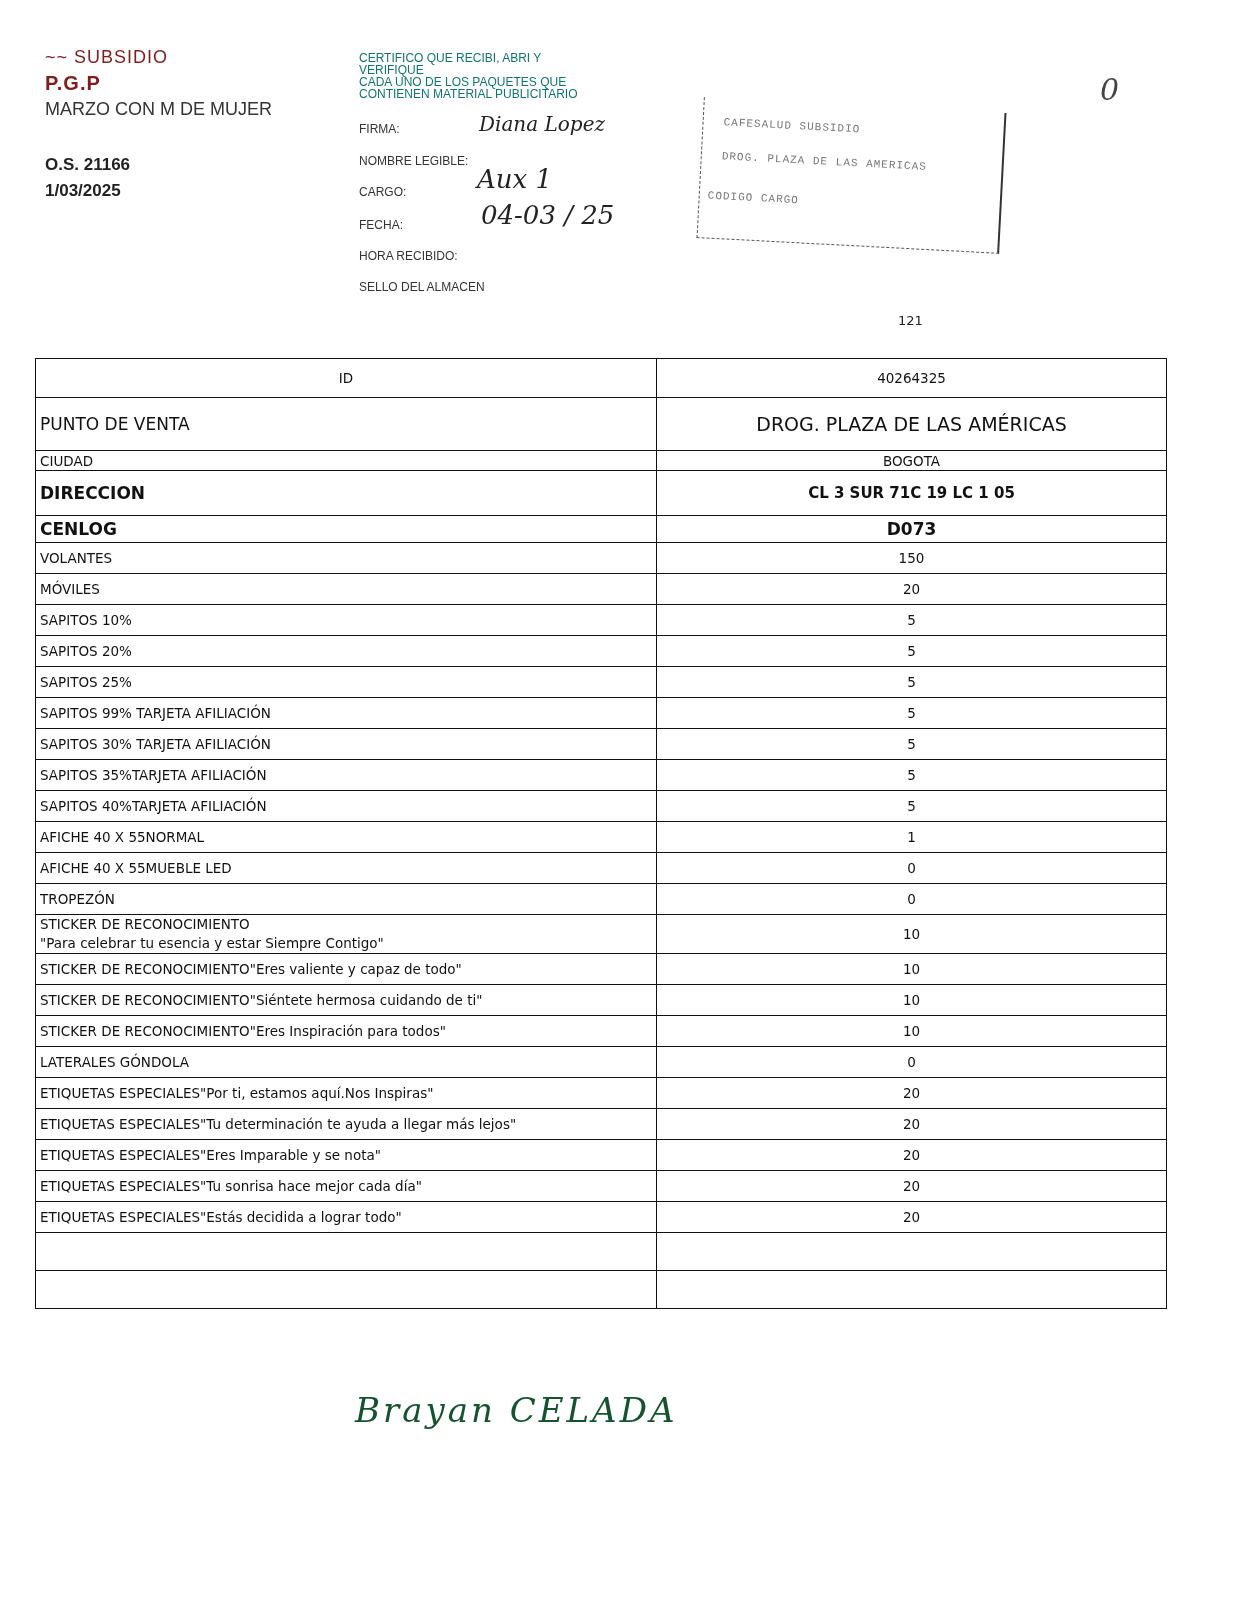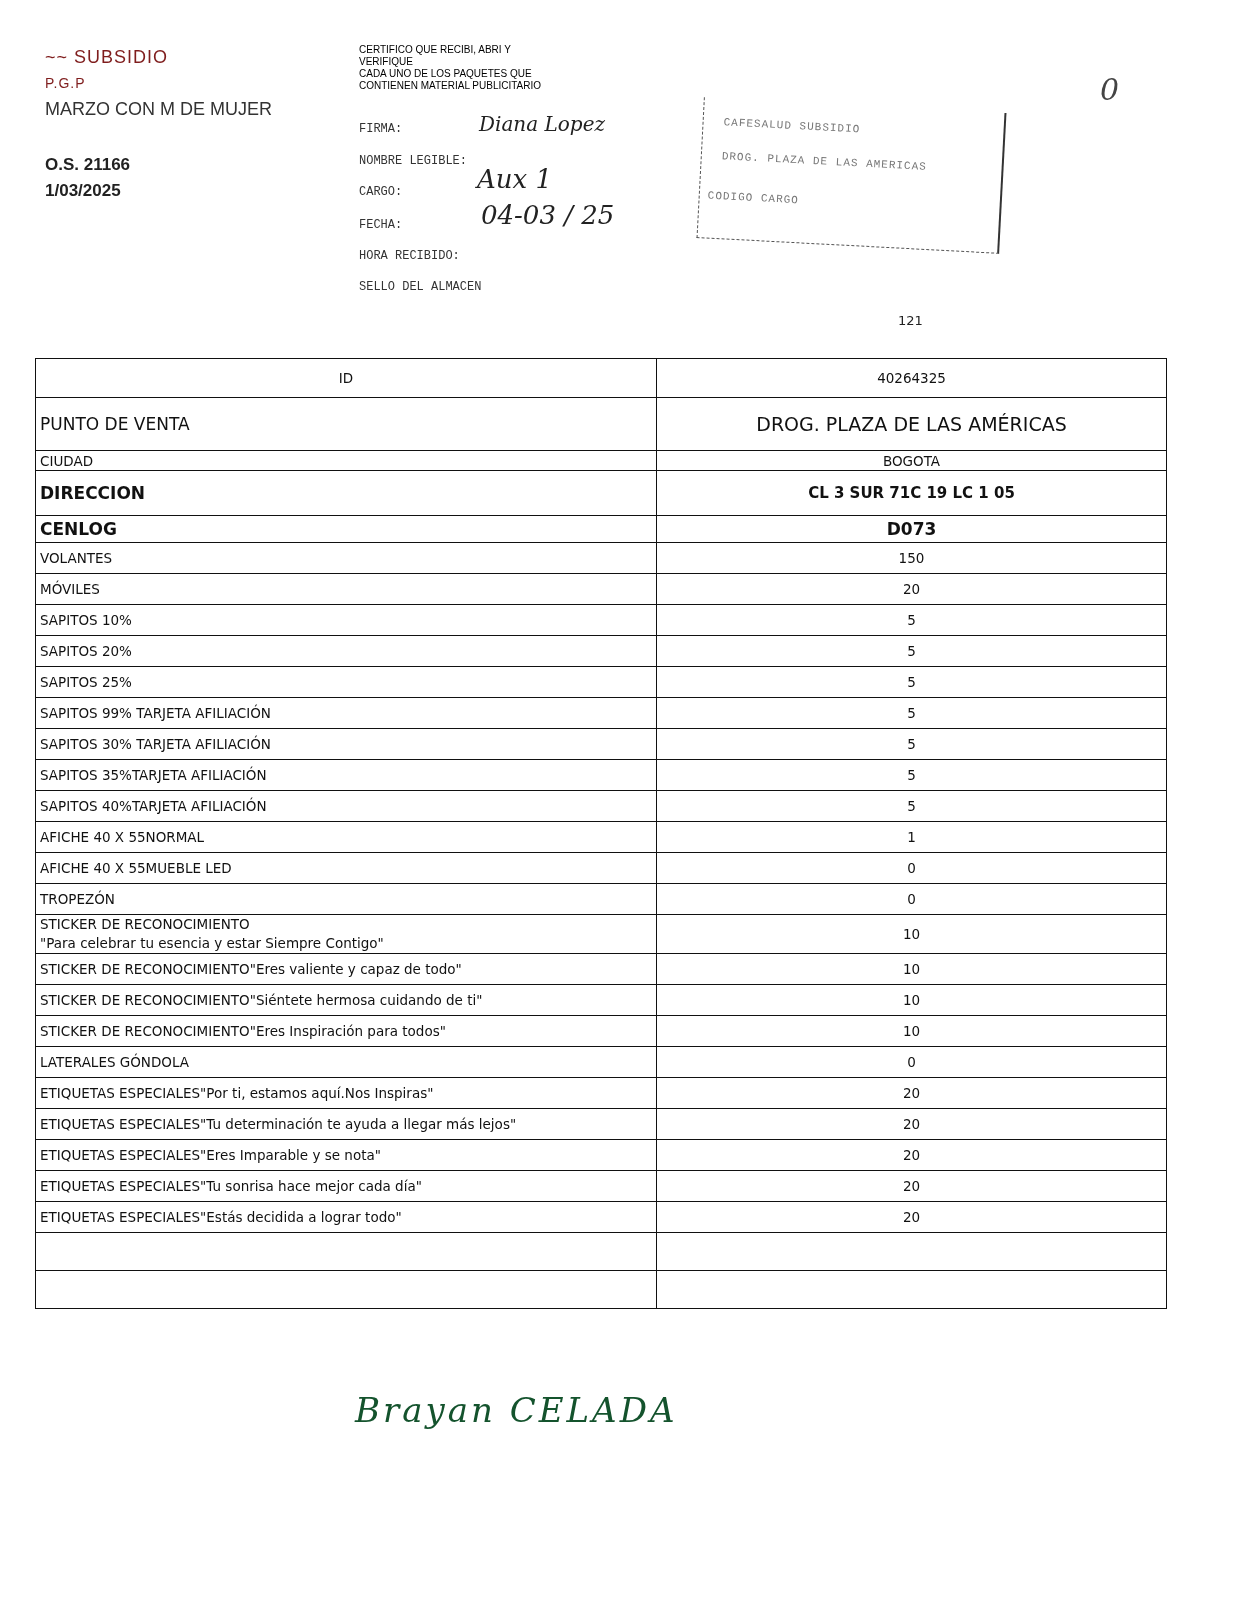--- a/index.html
+++ b/index.html
@@ -1,23 +1,23 @@
 <!DOCTYPE html>
 <html><head>
 <meta charset="utf-8">
 <style>
   html, body { margin: 0; padding: 0; background: #ffffff; }
   body { width: 1242px; height: 1604px; position: relative; overflow: hidden; color: #111; }
   .abs { position: absolute; }
   .hdr-left { left: 45px; top: 44px; font-family: "Liberation Sans", sans-serif; font-size: 18px; color: #333; line-height: 26px; }
   .hdr-left .faded { color: #7f1d1d; letter-spacing: 1px; }
   .hdr-left .os { font-weight: bold; color: #222; font-size: 17px; }
-  .cert { left: 359px; top: 44px; font-family: "Liberation Sans", sans-serif; font-size: 10px; line-height: 12px; color: #000000; }
+  .cert { left: 359px; top: 52px; font-family: "Liberation Sans", sans-serif; font-size: 12px; line-height: 12px; color: #0f766e; }
   .form-lines { left: 359px; top: 122px; font-family: "Liberation Sans", sans-serif; font-size: 12px; color: #333; }
-  .form-row { position: absolute; left: 0; white-space: nowrap; font-family: Liberation Mono, monospace; }
+  .form-row { position: absolute; left: 0; white-space: nowrap; }
   .hand { font-family: "DejaVu Serif", serif; font-style: italic; color: #222; position: absolute; white-space: nowrap; }
   .stamp { left: 700px; top: 105px; width: 300px; height: 140px; border-left: 1px dashed #555; border-right: 2px solid #333; border-bottom: 1px dashed #555; transform: rotate(3deg); font-family: "Liberation Mono", monospace; font-size: 11px; color: #777; letter-spacing: 1px; }
   .stamp div { position: absolute; left: 20px; white-space: nowrap; }
   .page-num { left: 898px; top: 313px; font-family: "DejaVu Sans", sans-serif; font-size: 13px; color: #222; }
   .circled { left: 1100px; top: 72px; font-family: "DejaVu Serif", serif; font-style: italic; font-size: 30px; color: #444; }
   table.main { position: absolute; left: 35px; top: 358px; width: 1132px; border-collapse: collapse; font-family: "DejaVu Sans", sans-serif; font-size: 13.5px; color: #111; padding-left: 16px; }
   table.main td { border: 1.5px solid #111; padding: 0 4px; vertical-align: middle; }
   table.main td.l { width: 612px; }
   table.main td.r { text-align: center; }
   .rh-std { height: 31px; margin-top: 48px; }
@@ -30,21 +30,21 @@
   .rh-empty { height: 38px; }
   .big { font-size: 17px; }
   .bold { font-weight: bold; }
   .signature { left: 355px; top: 1390px; font-family: "DejaVu Serif", serif; font-style: italic; font-size: 34px; color: #14532d; letter-spacing: 3px; }
 </style>
 </head>
 <body>
 
 <div class="abs hdr-left">
   <div class="faded">~~ SUBSIDIO</div>
-  <div class="faded" style="font-size:14px;">P.G.P</div>
+  <div class="faded" style="font-size:20px;font-weight:bold;">P.G.P</div>
   <div>MARZO CON M DE MUJER</div>
   <div style="height:30px"></div>
   <div class="os">O.S. 21166</div>
   <div class="os">1/03/2025</div>
 </div>
 
 <div class="abs cert">
   <div>CERTIFICO QUE RECIBI, ABRI Y</div>
   <div>VERIFIQUE</div>
   <div>CADA  UNO DE LOS PAQUETES QUE</div>

